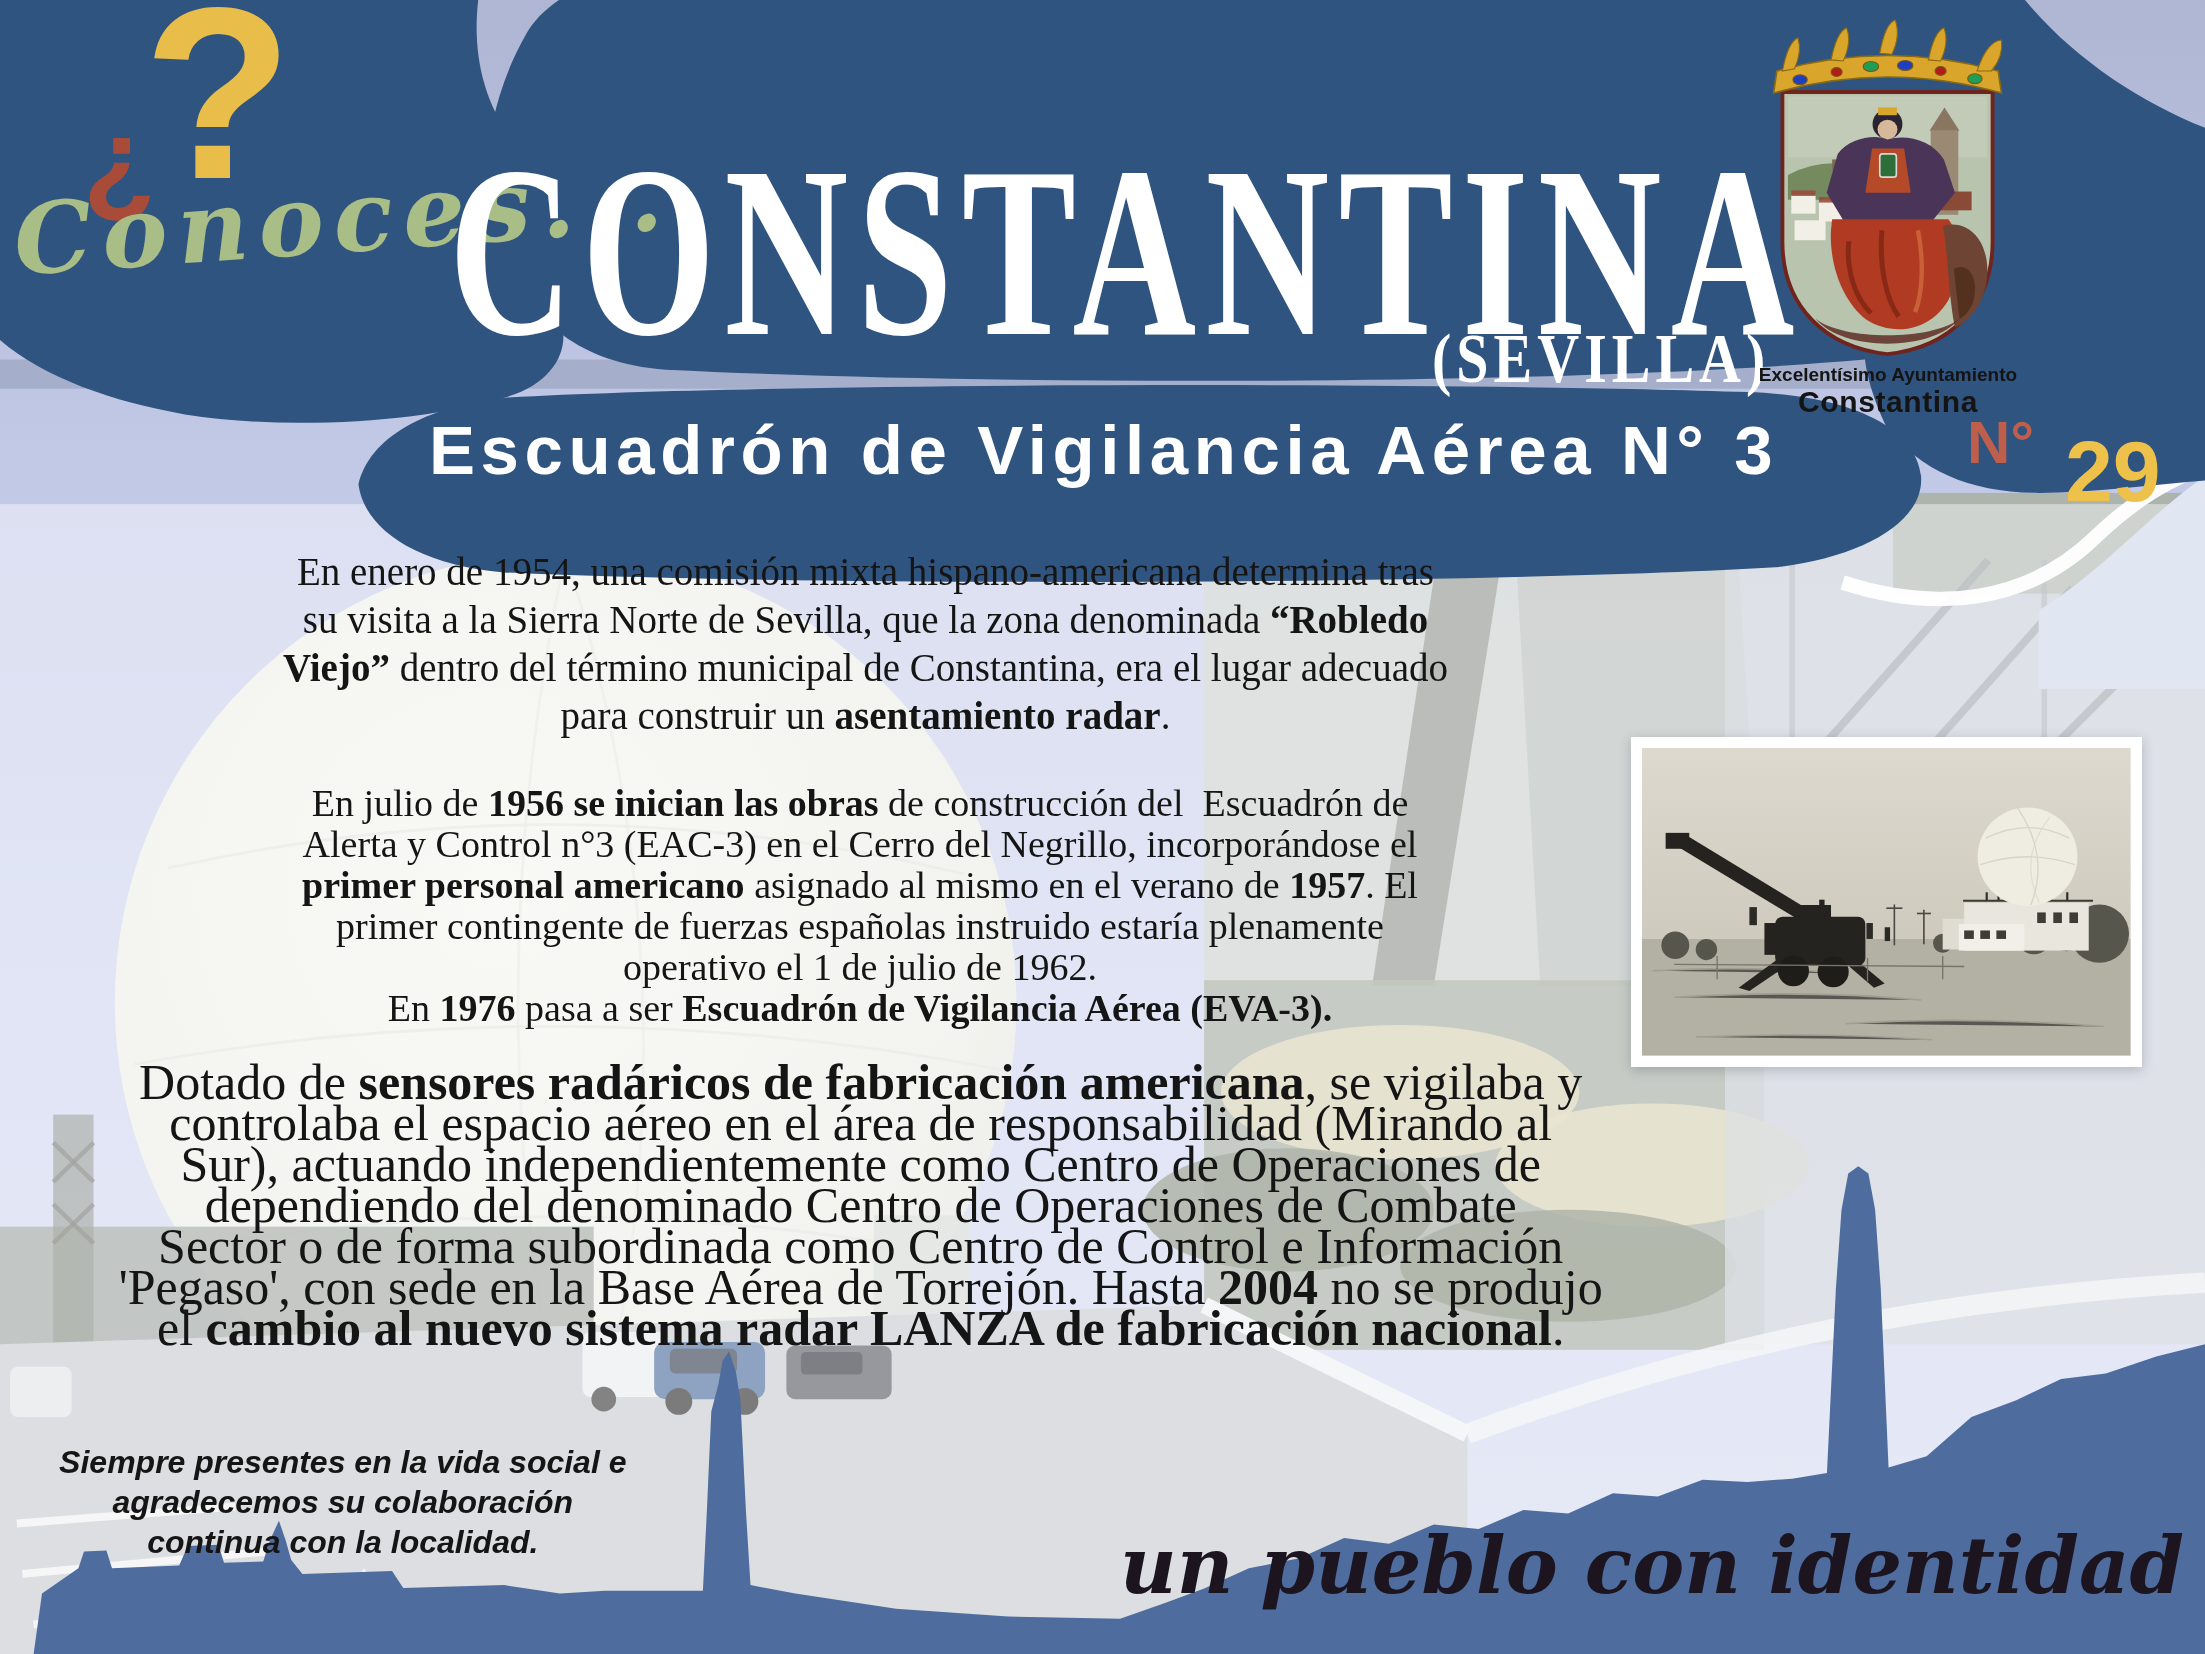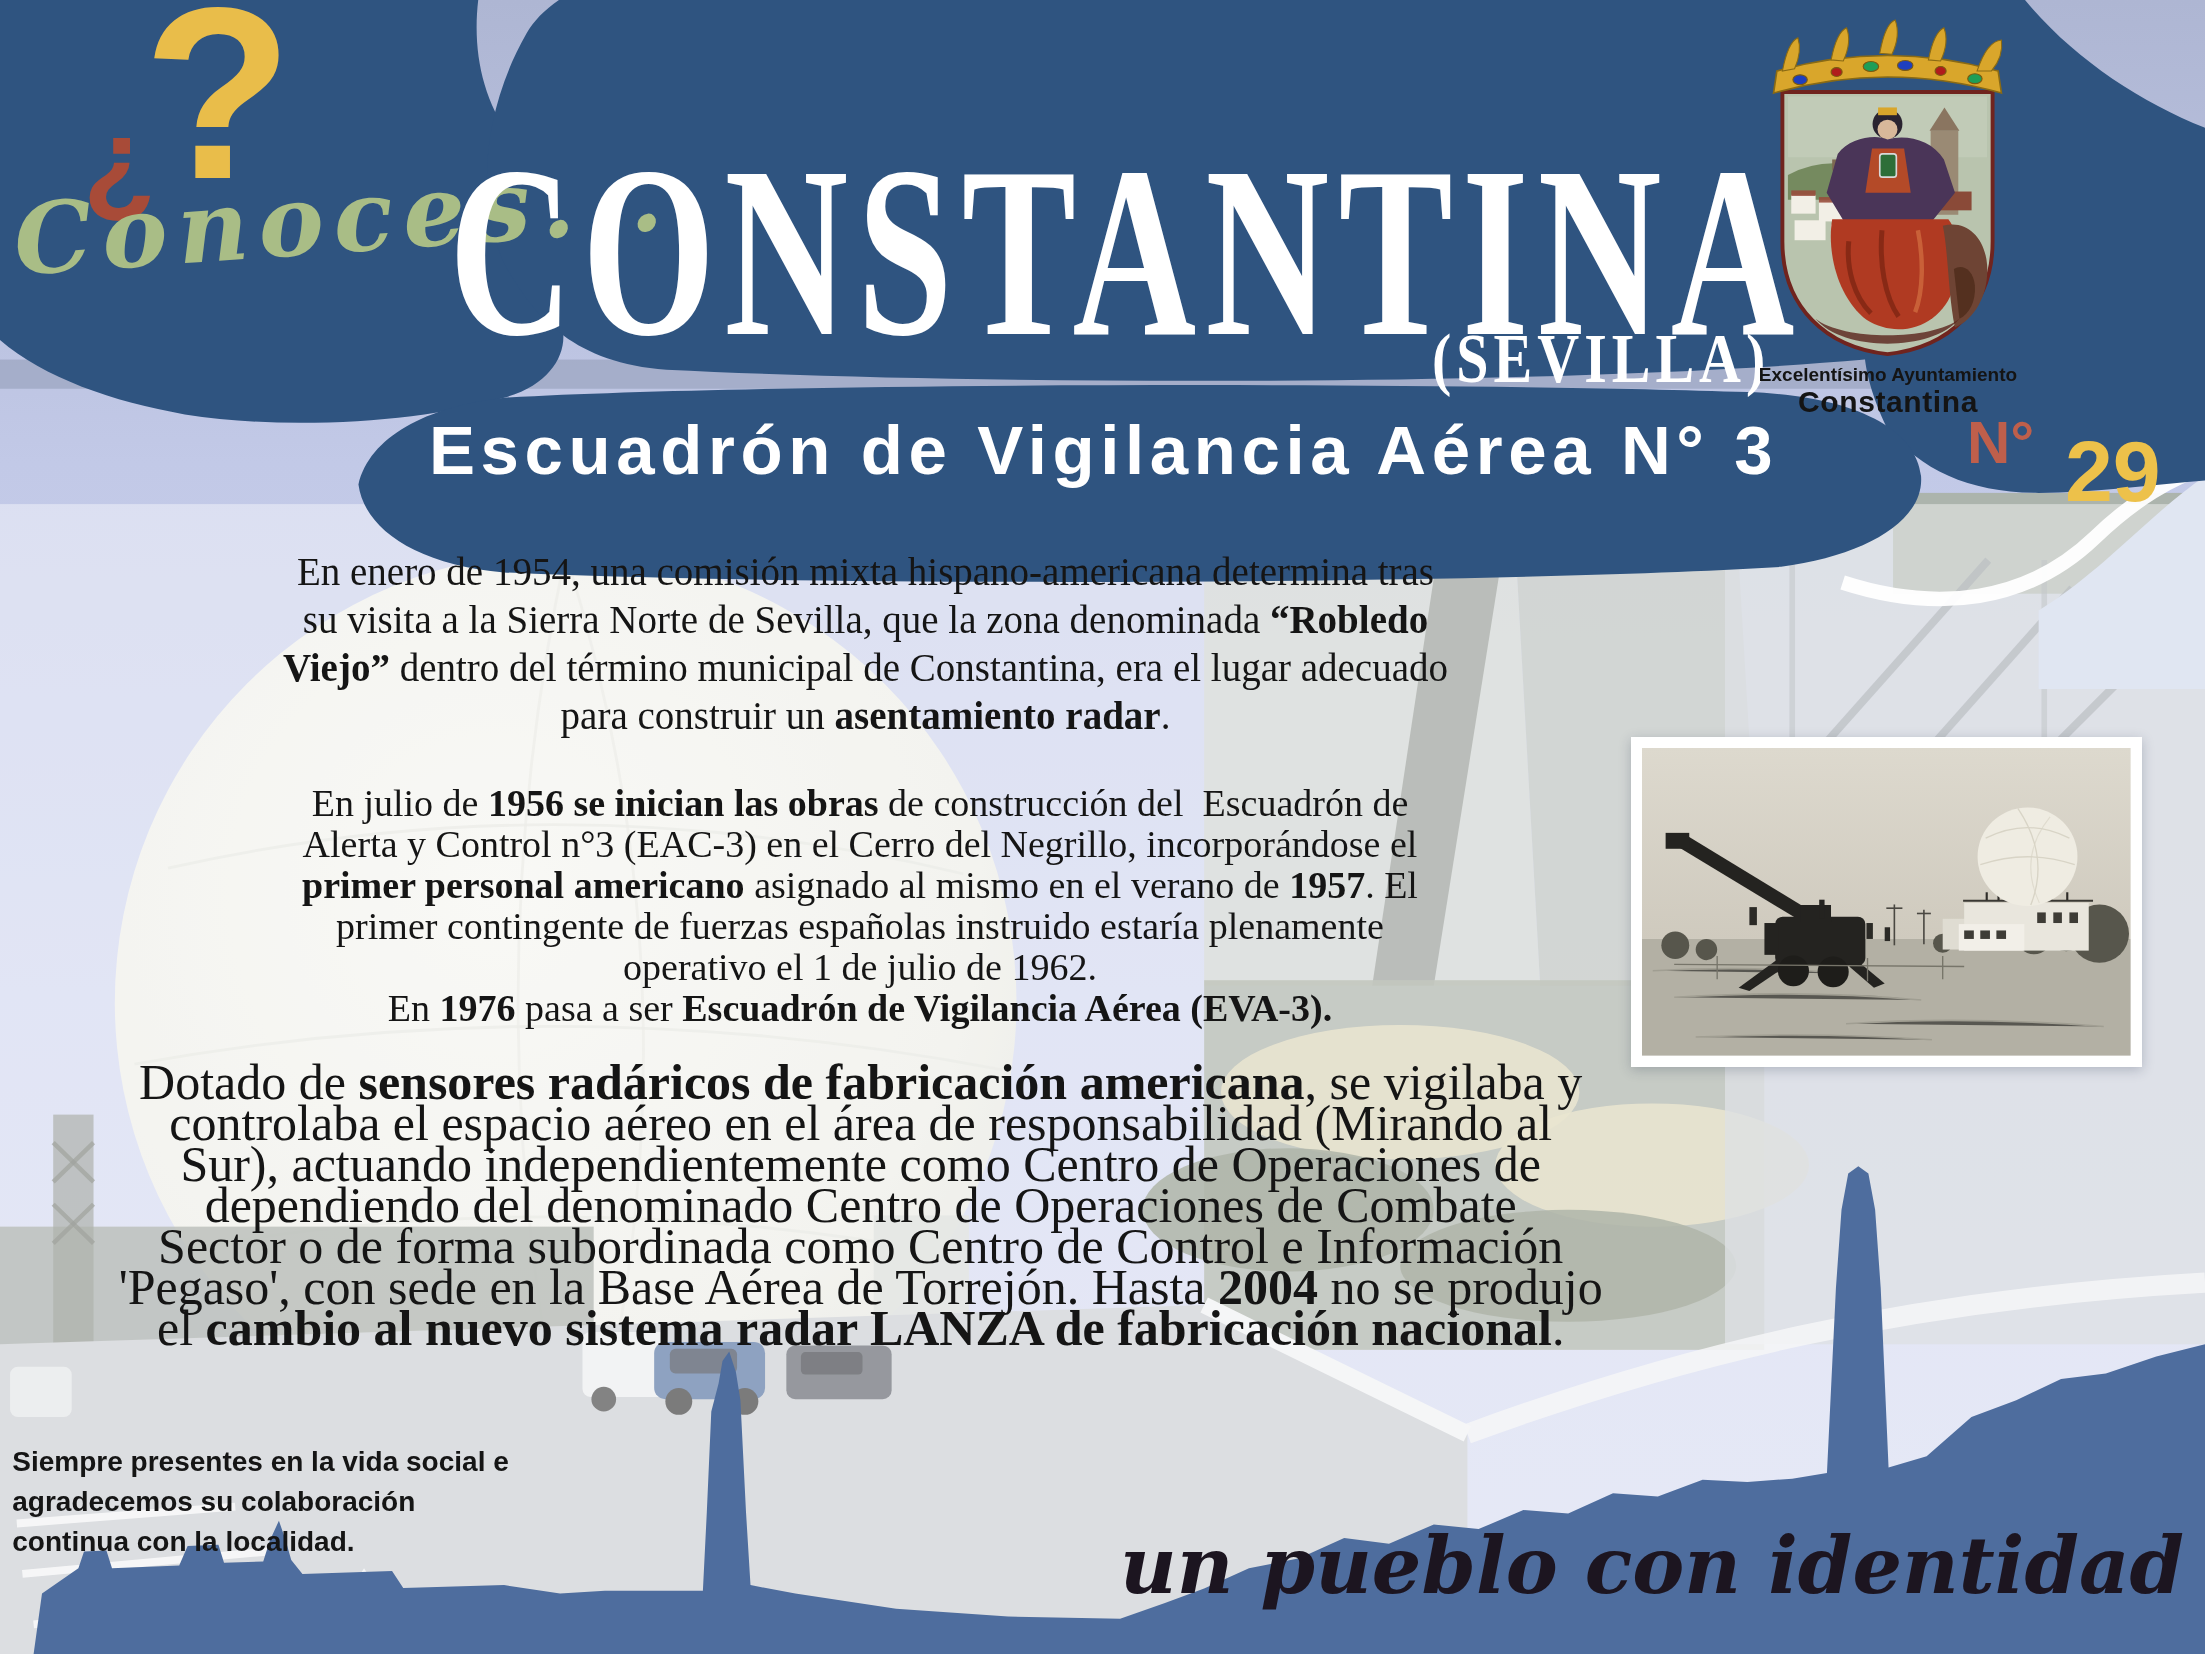--- a/index.html
+++ b/index.html
@@ -33,22 +33,22 @@
   .coat-cap2{left:1748px;top:385px;width:280px;text-align:center;font-size:30px;
              font-weight:bold;color:#141414;letter-spacing:0.6px;}
   
   .para{color:#151515;text-align:center;font-family:Liberation Serif, serif;}
   .para .rich-line{white-space:pre;}
   .p1{left:28px;top:548px;width:1675px;font-size:39px;line-height:48px;}
   .p2{left:31px;top:783px;width:1658px;font-size:38px;line-height:41px;}
   .p3{left:6.7px;top:1062px;width:1708px;font-size:50px;line-height:41px;}
   .b{font-weight:bold;}
   
-  .thanks{left:12.3px;top:1442px;width:661px;font-size:28px;line-height:40px;
-          color:#151515;text-align:left;font-weight:bold;}
+  .thanks{left:12.3px;top:1442px;width:661px;font-size:32px;line-height:40px;
+          font-style:italic;color:#151515;text-align:center;font-weight:bold;}
   
   .slogan1,.slogan2{right:21px;text-align:right;color:#1c1520;white-space:nowrap;
           font-family:"DejaVu Serif",serif;font-style:italic;font-weight:bold;line-height:1;}
   .slogan1{top:1454px;font-size:66px;}
   .slogan2{top:1527px;font-size:78px;}
   
   .photo{left:1631px;top:737px;width:511px;height:330px;background:#ffffff;
          padding:11.2px;box-sizing:border-box;box-shadow:0 3.4px 11.2px rgba(40,50,80,.25);}
   .photo svg{width:100%;height:100%;display:block;}
 </style>

